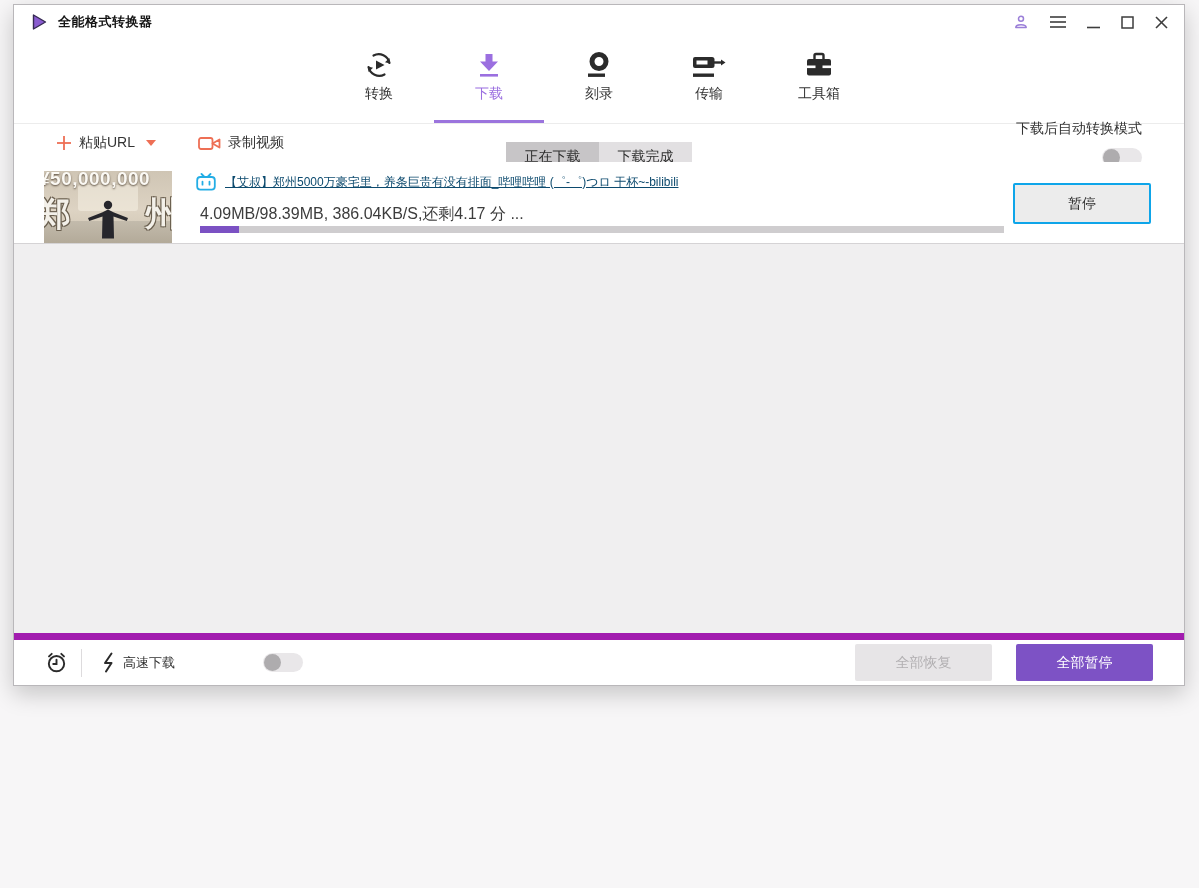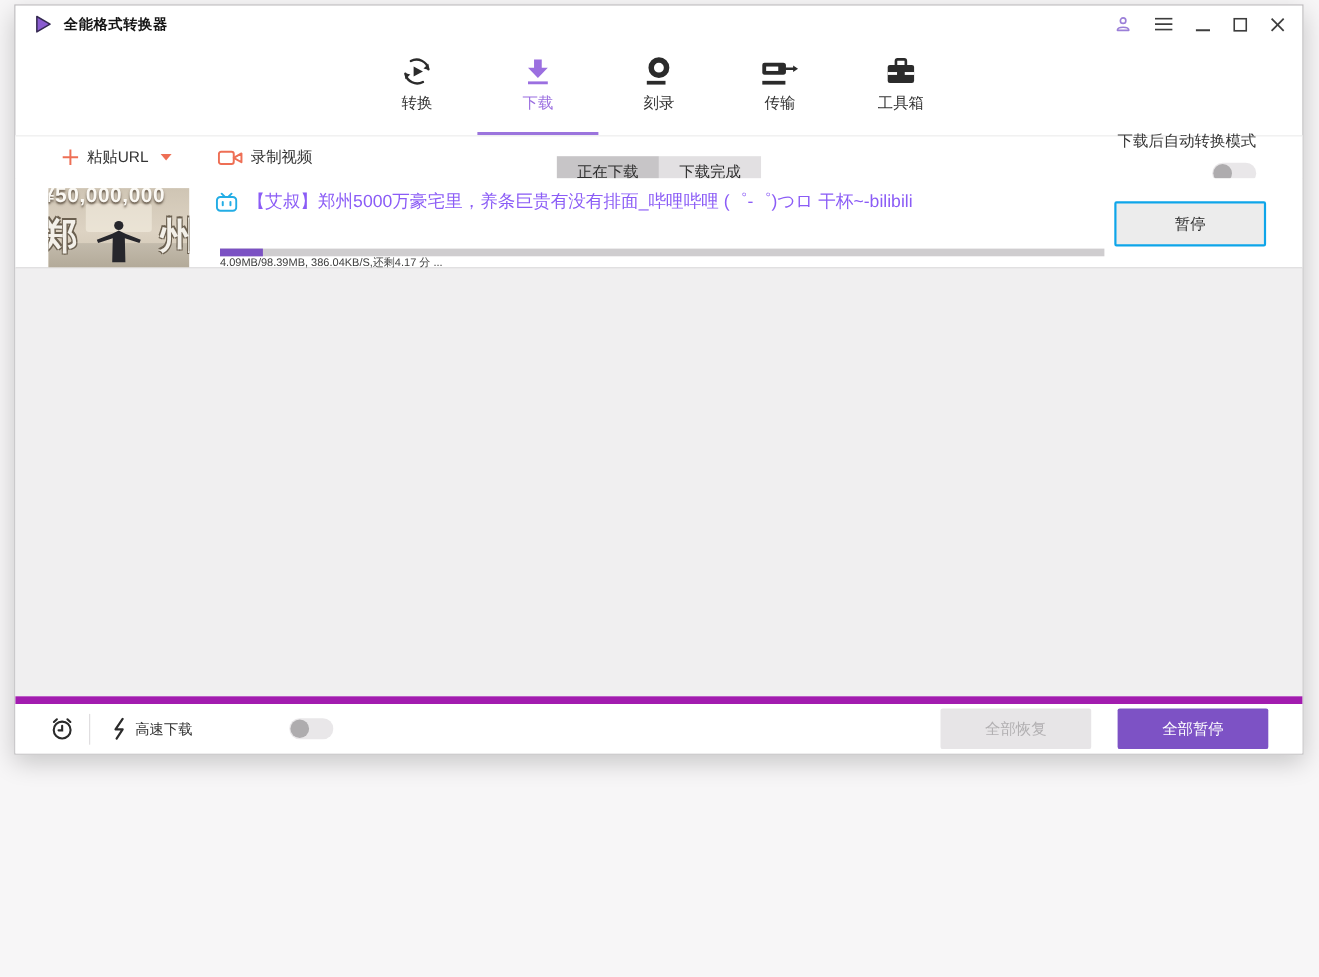--- a/index.html
+++ b/index.html
@@ -47,22 +47,22 @@
   .download-row { height:82px; position:relative; background:#fff; border-bottom:1px solid #d5d3d5; flex:0 0 auto; }
   .thumb { position:absolute; left:30px; top:9px; width:128px; height:72px; overflow:hidden; background:linear-gradient(180deg,#cfc5b4 0%,#ddd3c3 55%,#cdc3b1 100%); }
   .thumb-sofa { position:absolute; bottom:0; left:0; right:0; height:22px; background:linear-gradient(180deg,#c3bbac, #b3aa99); }
   .thumb-window-glow { position:absolute; top:14px; left:34px; width:60px; height:26px; background:rgba(245,240,228,.55); border-radius:3px; }
   .thumb-price { position:absolute; top:-3px; left:-5px; font-size:19px; font-weight:800; color:#fbf9f4; white-space:nowrap; letter-spacing:.5px; text-shadow:0 1px 2px rgba(70,58,44,.85); }
   .thumb-char { position:absolute; bottom:6px; font-size:33px; font-weight:bold; color:#f3f0e9; text-shadow:-1px -1px 0 #6b6050, 1px -1px 0 #6b6050, -1px 1px 0 #6b6050, 1px 1px 0 #6b6050; }
   .thumb-char.left { left:-6px; }
   .thumb-char.right { right:-6px; }
   .thumb-person { position:absolute; left:50%; transform:translateX(-50%); bottom:4px; }
   .row-title-line { position:absolute; left:182px; top:11px; display:flex; align-items:center; gap:9px; }
-  .row-title { font-size:16px; color:#8b5cf6; max-width:770px; white-space:nowrap; overflow:hidden; }
-  .row-status { position:absolute; left:186px; top:42px; font-size:10px; color:#3c3c3c;margin-top:28px; }
+  .row-title { font-size:12px; color:#0c4a6e; max-width:770px; white-space:nowrap; overflow:hidden;text-decoration:underline; }
+  .row-status { position:absolute; left:186px; top:42px; font-size:16px; color:#3c3c3c; }
   .progress-track { position:absolute; left:186px; top:64px; width:804px; height:7px; background:#cfcdcf; }
   .progress-fill { height:100%; background:#7b51c3; }
   .pause-btn { position:absolute; left:999px; top:21px; width:138px; height:41px; background:#ececec; border:2px solid #0ea5e9; border-radius:2px; font-size:14px; color:#2f2f2f; display:flex; align-items:center; justify-content:center; cursor:default; }
   
   .content-area { flex:1; background:#f0eff0; }
   
   .footer { height:52px; background:#fff; border-top:7px solid #a21caf; display:flex; align-items:center; padding:0 31px; flex:0 0 auto; }
   .footer-divider { width:1px; height:28px; background:#dddbdd; margin:0 20px 0 13px; }
   .speed-label { font-size:13px; color:#2f2f2f; margin-left:8px; }
   .footer .toggle { margin-left:88px; }

